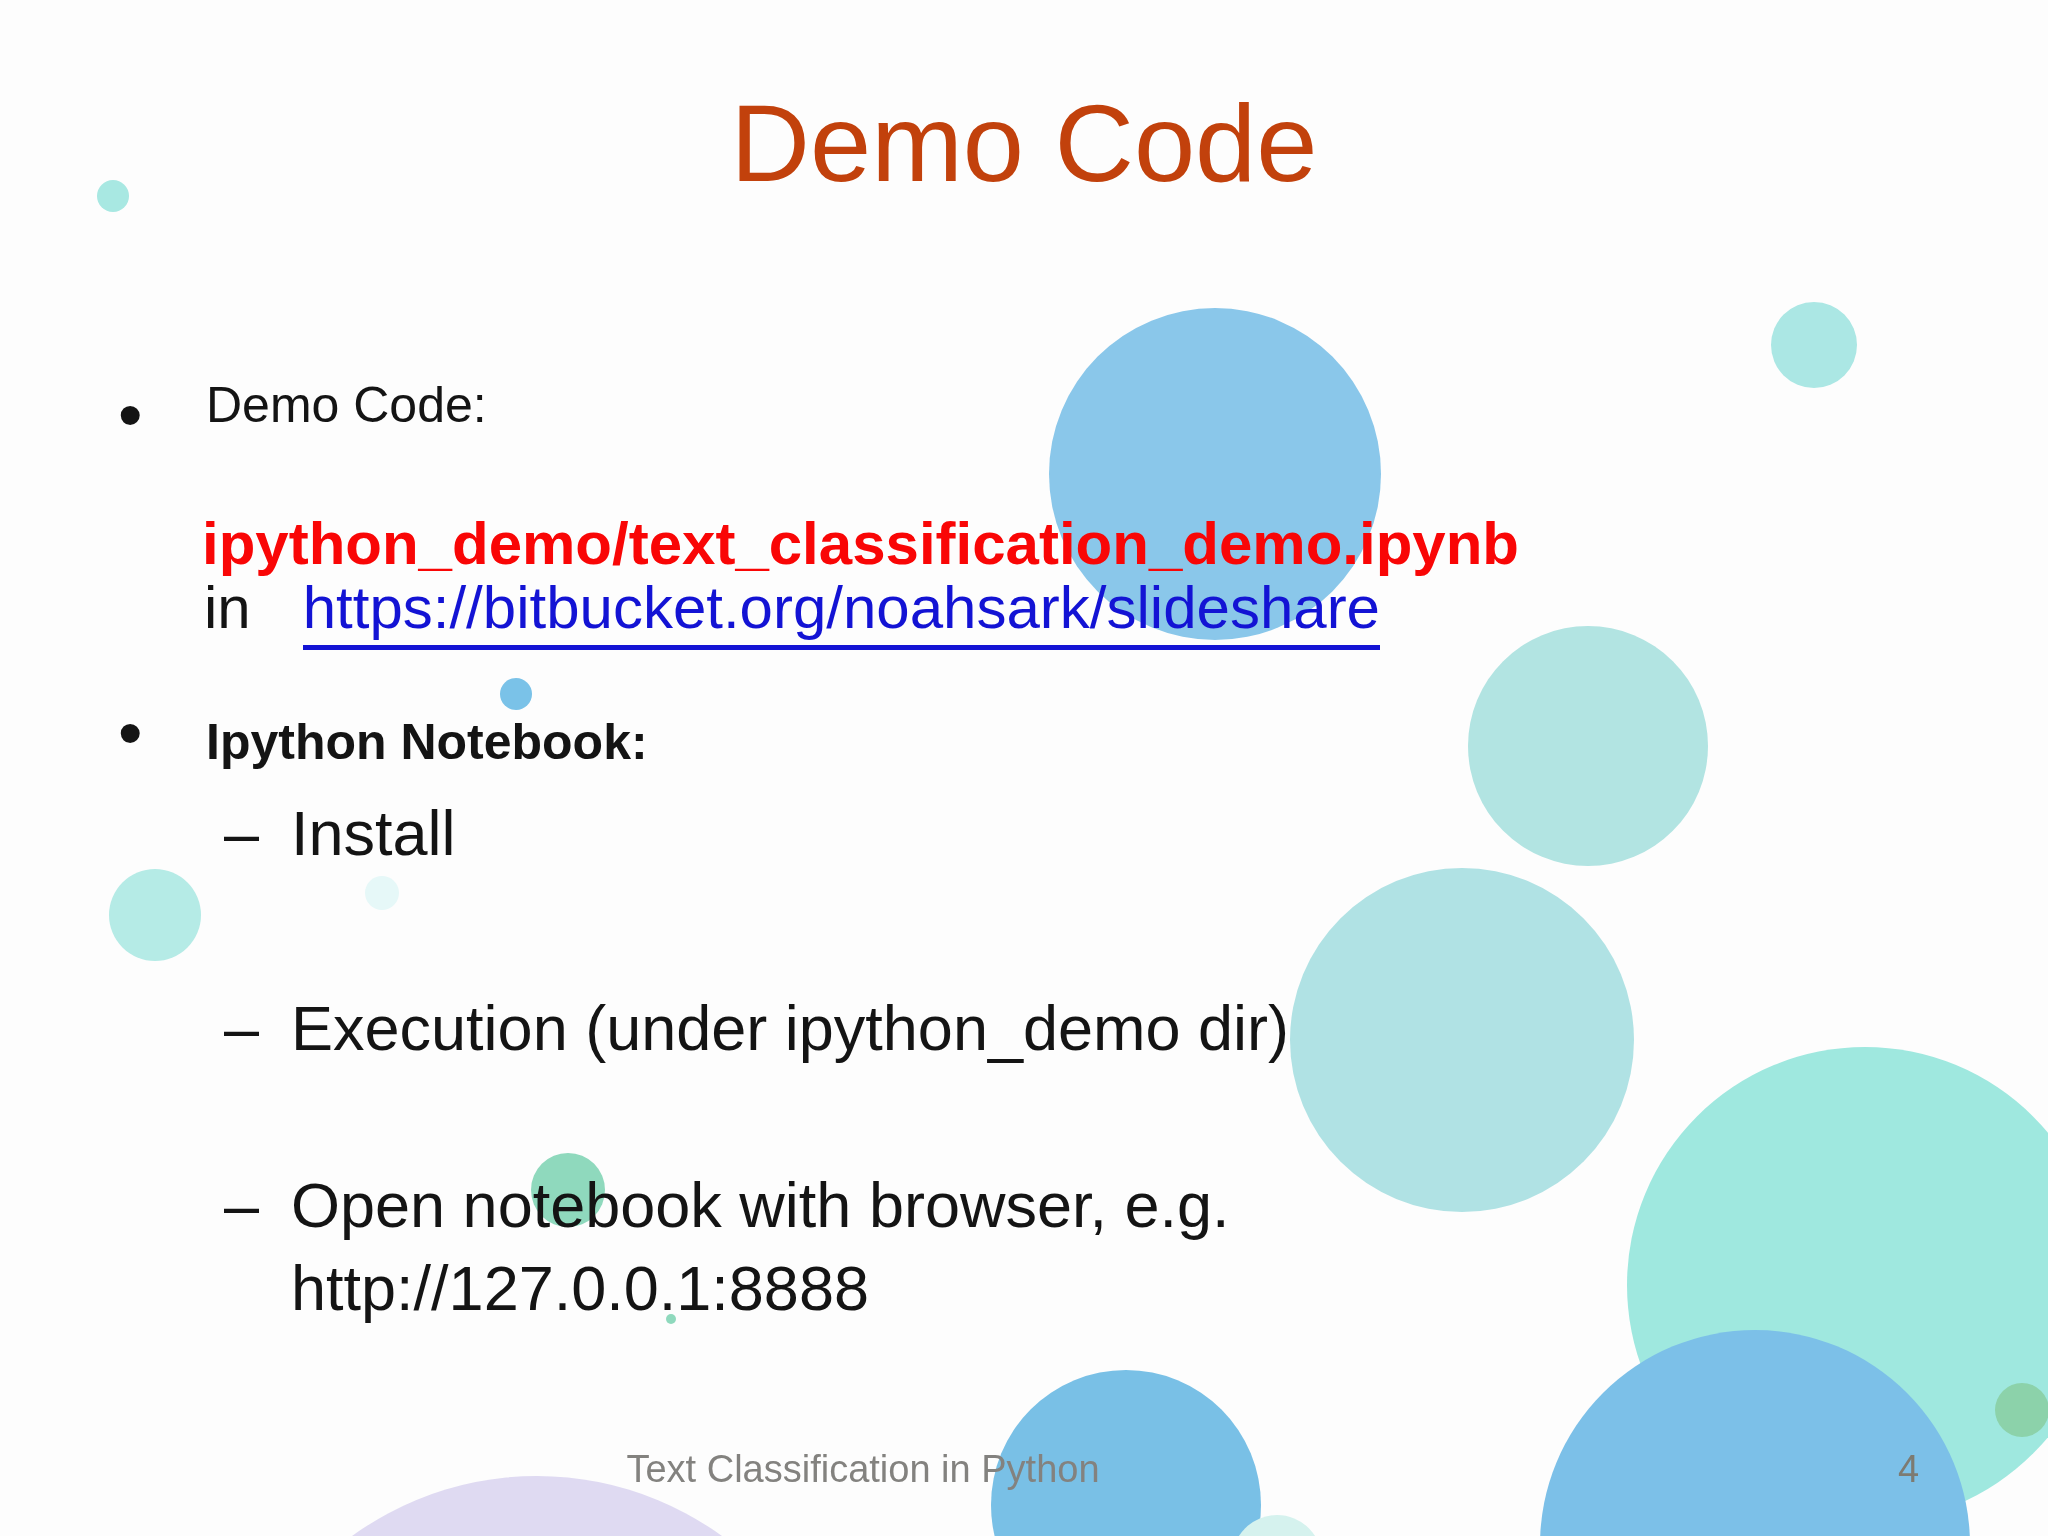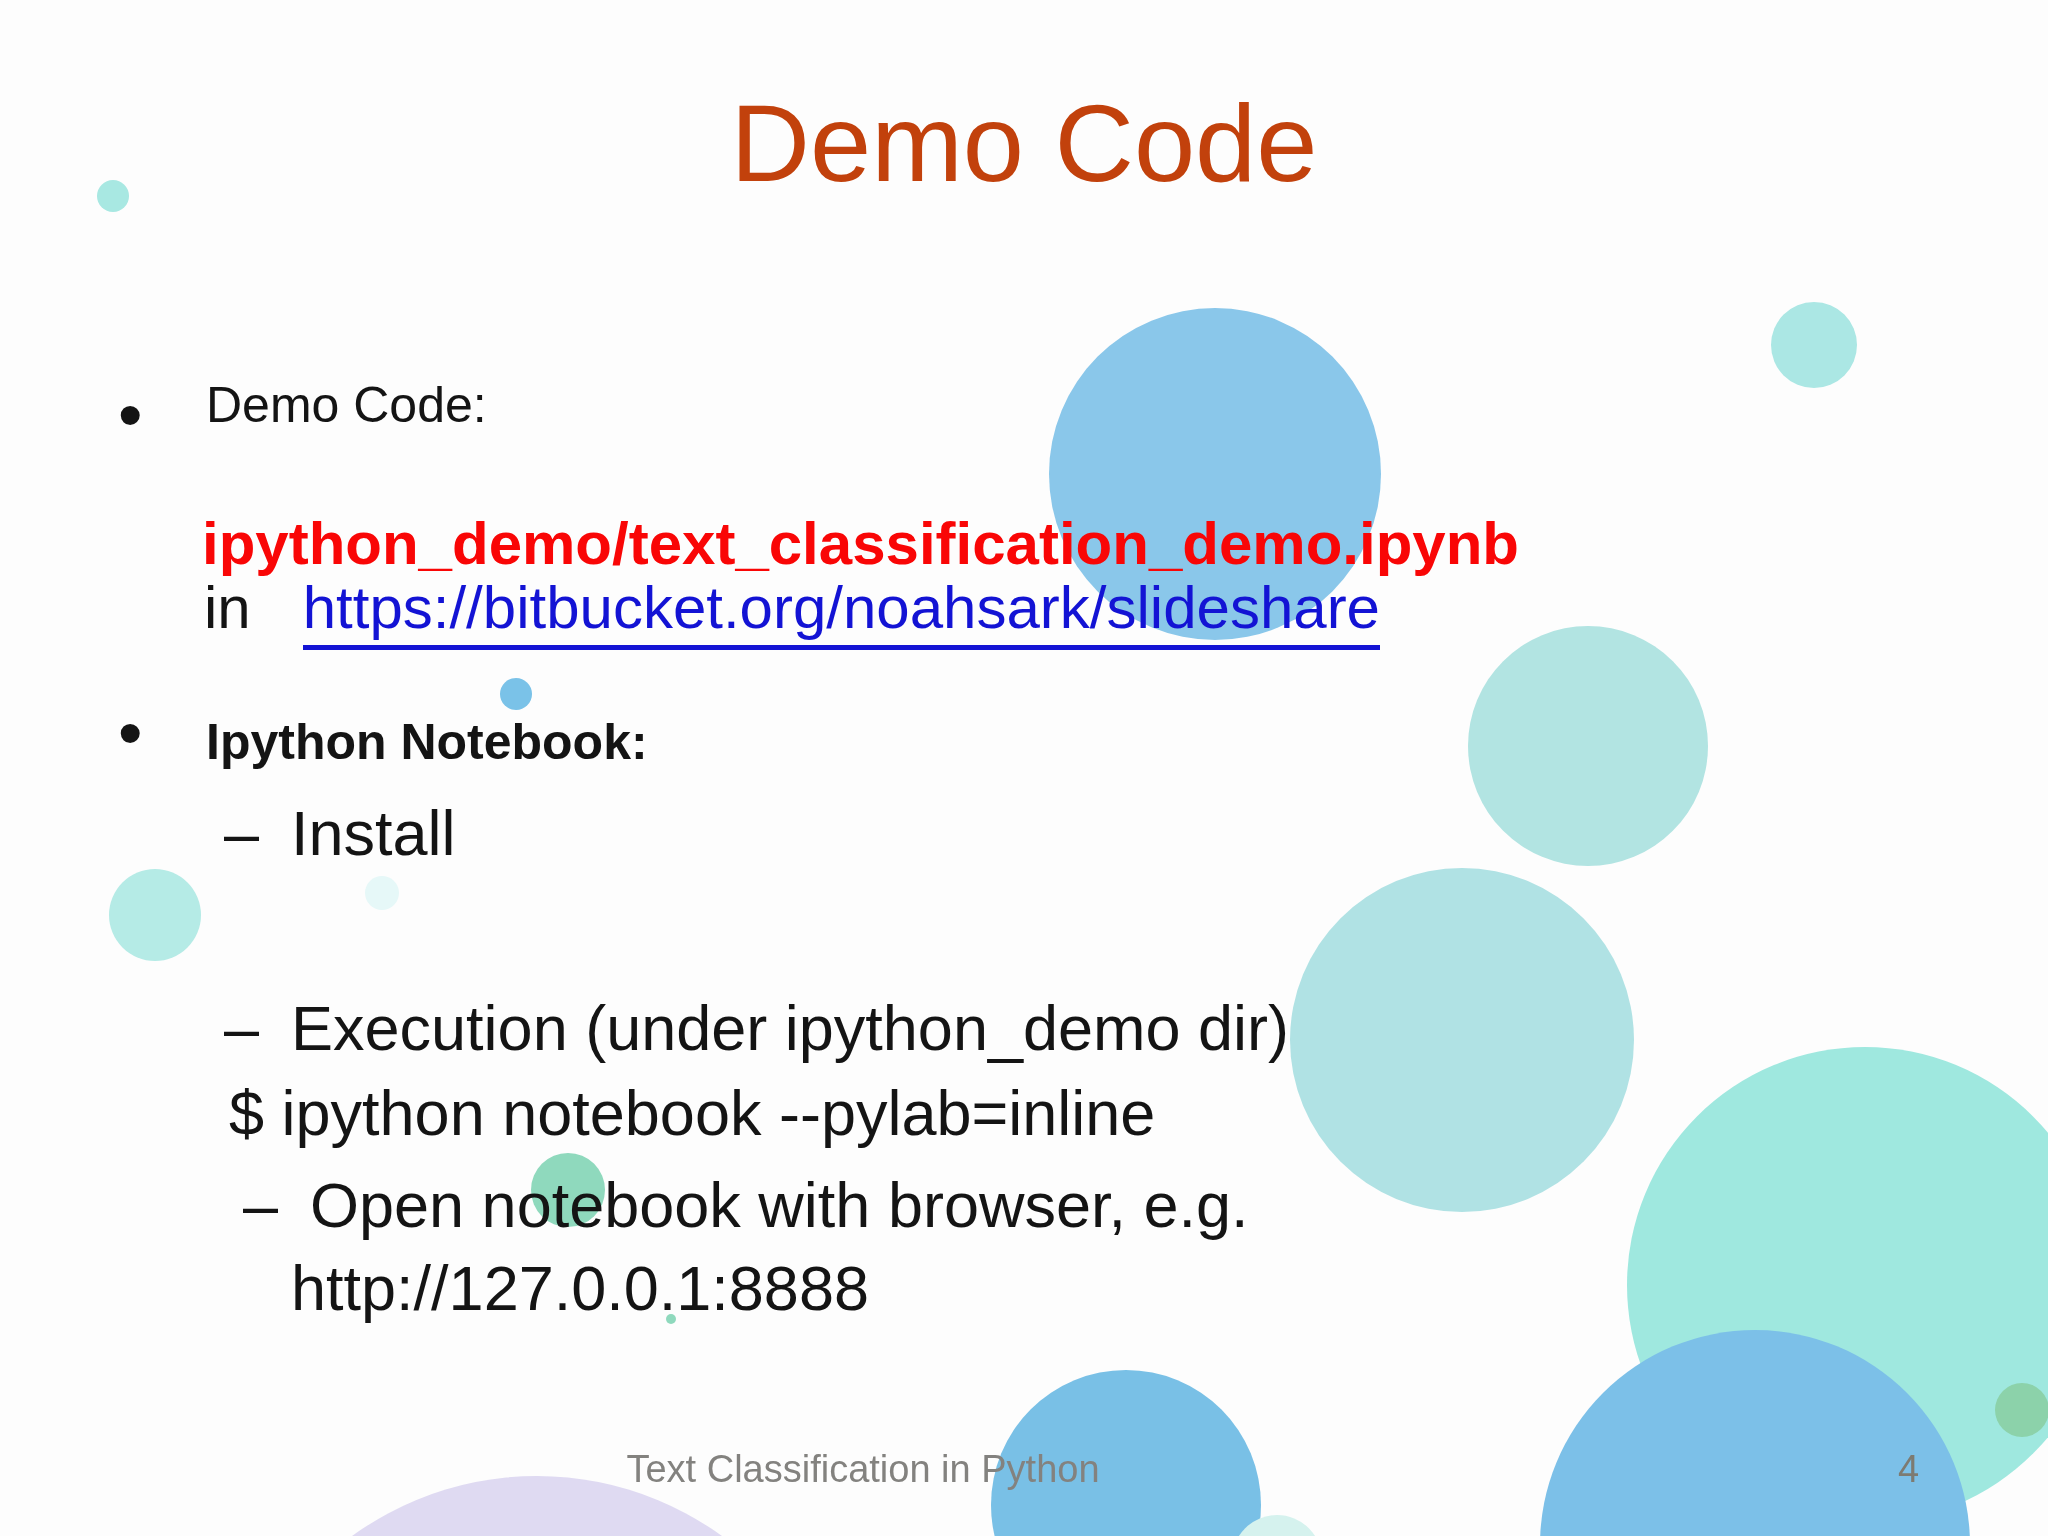--- a/index.html
+++ b/index.html
@@ -78,23 +78,22 @@
 
     <div class="line l2" style="top:799px;left:224px;">
       <span class="dash">–</span><span>Install</span>
     </div>
 
 
     <div class="line l2" style="top:994px;left:224px;">
       <span class="dash">–</span><span>Execution (under ipython_demo dir)</span>
     </div>
 
-    <div class="line l2" style="top:1079px;left:229px;">$ ipython notebook --pylab=inline</div>
 
-    <div class="line l2" style="top:1171px;left:224px;margin-left:19px;">
+    <div class="line l2" style="top:1171px;left:224px;">
       <span class="dash">–</span><span>Open notebook with browser, e.g.</span>
     </div>
 
     <div class="line l2" style="top:1254px;left:291px;">http://127.0.0.1:8888</div>
 
     <div class="footer">Text Classification in Python</div>
     <div class="page-number">4</div>
 
   </div>
 </div>

